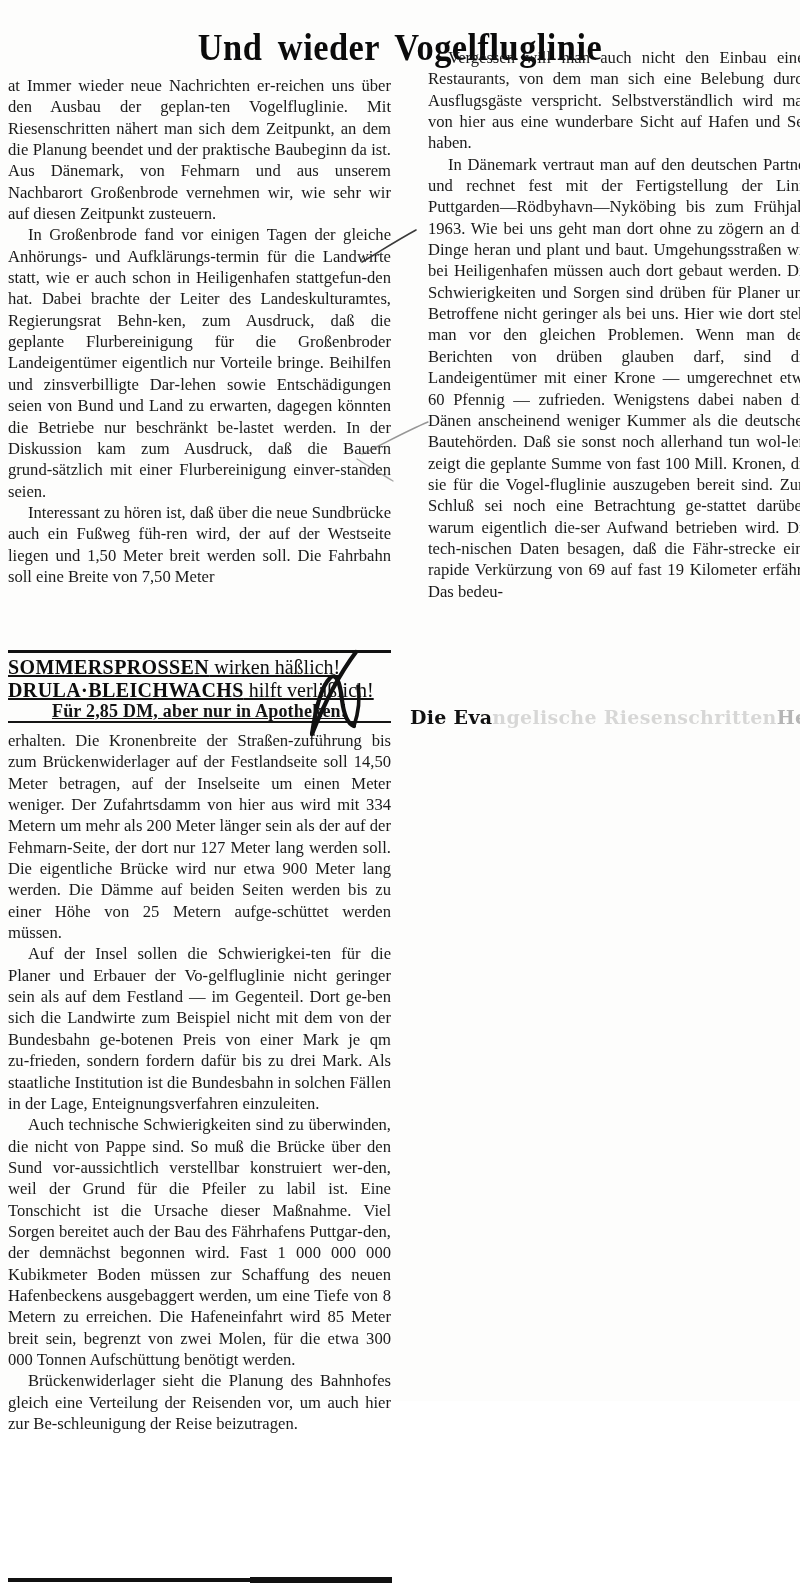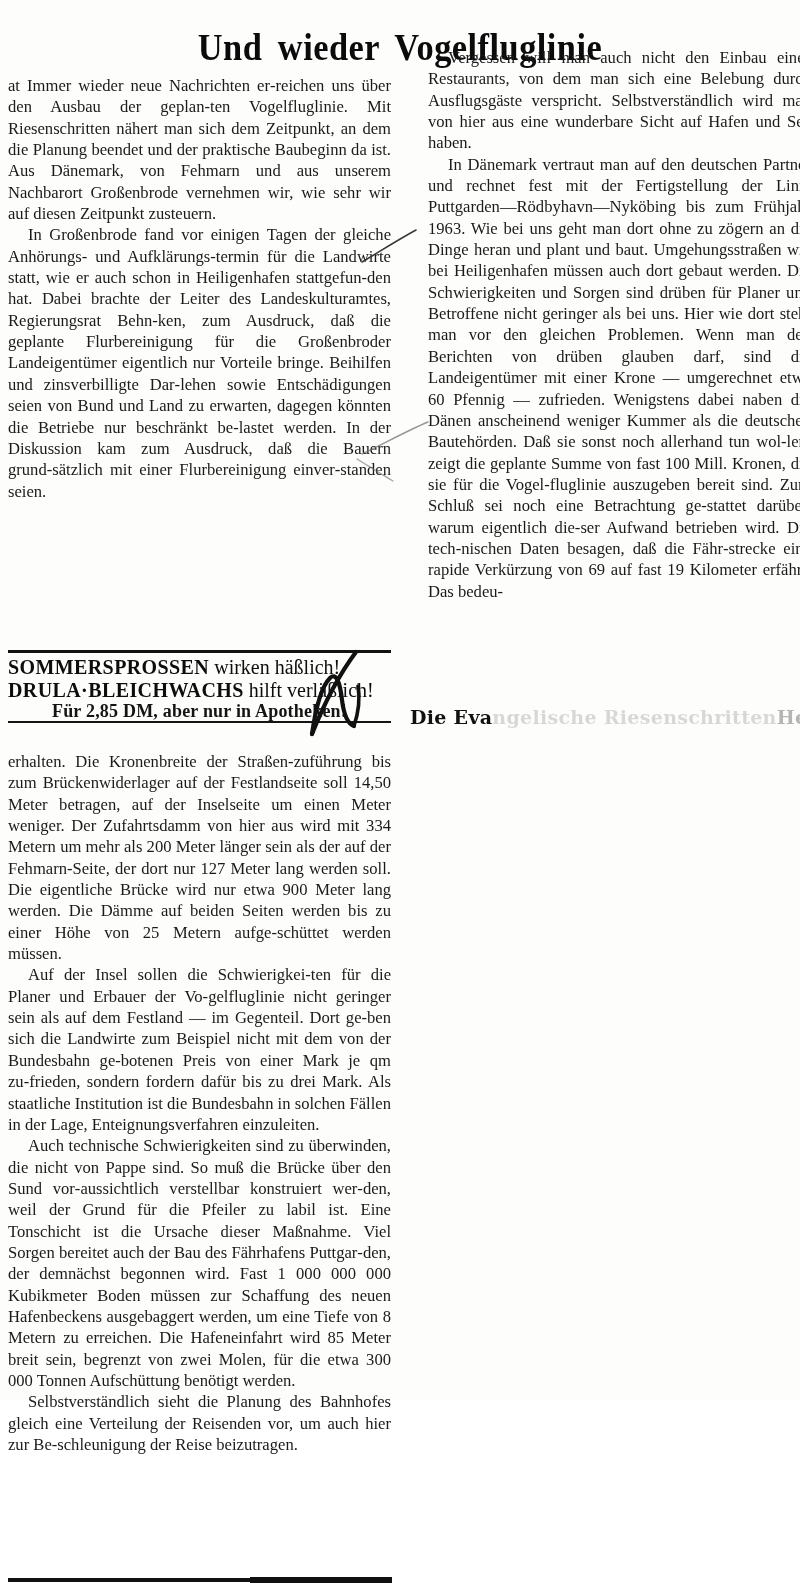--- a/index.html
+++ b/index.html
@@ -82,20 +82,21 @@
     background: #111;
     width: 100%;
   }
   .rule-thin {
     height: 2px;
     background: #141414;
     width: 100%;
   }
   #ad .ad-inner {
     padding: 3px 0 2px 0;
+    text-decoration: underline;
   }
   .ad-line {
     font-family: "Liberation Serif", "DejaVu Serif", serif;
     font-size: 20px;
     line-height: 23px;
     color: #0d0d0d;
     white-space: nowrap;
   }
   .ad-strong {
     font-weight: bold;
@@ -170,41 +171,42 @@
 </head>
 <body>
 
 <div id="page">
 
   <h1 id="headline">Und wieder Vogelfluglinie</h1>
 
   <div id="col-left" class="col">
     <p class="noindent">at    Immer wieder neue Nachrichten er‑reichen uns über den Ausbau der geplan‑ten Vogelfluglinie. Mit Riesenschritten nähert man sich dem Zeitpunkt, an dem die Planung beendet und der praktische Baubeginn da ist. Aus Dänemark, von Fehmarn und aus unserem Nachbarort Großenbrode vernehmen wir, wie sehr wir auf diesen Zeitpunkt zusteuern.</p>
     <p class="indent">In Großenbrode fand vor einigen Tagen der gleiche Anhörungs- und Aufklärungs‑termin für die Landwirte statt, wie er auch schon in Heiligenhafen stattgefun‑den hat. Dabei brachte der Leiter des Landeskulturamtes, Regierungsrat Behn‑ken, zum Ausdruck, daß die geplante Flurbereinigung für die Großenbroder Landeigentümer eigentlich nur Vorteile bringe. Beihilfen und zinsverbilligte Dar‑lehen sowie Entschädigungen seien von Bund und Land zu erwarten, dagegen könnten die Betriebe nur beschränkt be‑lastet werden. In der Diskussion kam zum Ausdruck, daß die Bauern grund‑sätzlich mit einer Flurbereinigung einver‑standen seien.</p>
+    <p class="indent">Interessant zu hören ist, daß über die neue Sundbrücke auch ein Fußweg füh‑ren wird, der auf der Westseite liegen und 1,50 Meter breit werden soll. Die Fahrbahn soll eine Breite von 7,50 Meter</p>
   </div>
 
   <div id="ad">
     <div class="rule-thick"></div>
     <div class="ad-inner">
       <div class="ad-line">
         <span class="ad-strong">SOMMERSPROSSEN</span><span class="ad-normal"> wirken häßlich!</span>
       </div>
       <div class="ad-line">
         <span class="ad-strong">DRULA·BLEICHWACHS</span><span class="ad-normal"> hilft verläßlich!</span>
       </div>
       <div class="ad-fine">Für 2,85 DM, aber nur in Apotheken!</div>
     </div>
     <div class="rule-thin"></div>
   </div>
 
-  <div id="col-left-lower" class="col" style="top:751px;left:8px;">
+  <div id="col-left-lower" class="col" style="top:730px;left:8px;">
     <p class="noindent">erhalten. Die Kronenbreite der Straßen‑zuführung bis zum Brückenwiderlager auf der Festlandseite soll 14,50 Meter betragen, auf der Inselseite um einen Meter weniger. Der Zufahrtsdamm von hier aus wird mit 334 Metern um mehr als 200 Meter länger sein als der auf der Fehmarn-Seite, der dort nur 127 Meter lang werden soll. Die eigentliche Brücke wird nur etwa 900 Meter lang werden. Die Dämme auf beiden Seiten werden bis zu einer Höhe von 25 Metern aufge‑schüttet werden müssen.</p>
     <p class="indent">Auf der Insel sollen die Schwierigkei‑ten für die Planer und Erbauer der Vo‑gelfluglinie nicht geringer sein als auf dem Festland — im Gegenteil. Dort ge‑ben sich die Landwirte zum Beispiel nicht mit dem von der Bundesbahn ge‑botenen Preis von einer Mark je qm zu‑frieden, sondern fordern dafür bis zu drei Mark. Als staatliche Institution ist die Bundesbahn in solchen Fällen in der Lage, Enteignungsverfahren einzuleiten.</p>
     <p class="indent">Auch technische Schwierigkeiten sind zu überwinden, die nicht von Pappe sind. So muß die Brücke über den Sund vor‑aussichtlich verstellbar konstruiert wer‑den, weil der Grund für die Pfeiler zu labil ist. Eine Tonschicht ist die Ursache dieser Maßnahme. Viel Sorgen bereitet auch der Bau des Fährhafens Puttgar‑den, der demnächst begonnen wird. Fast 1 000 000 000 Kubikmeter Boden müssen zur Schaffung des neuen Hafenbeckens ausgebaggert werden, um eine Tiefe von 8 Metern zu erreichen. Die Hafeneinfahrt wird 85 Meter breit sein, begrenzt von zwei Molen, für die etwa 300 000 Tonnen Aufschüttung benötigt werden.</p>
-    <p class="indent">Selbstverständlich sieht die Planung des Bahnhofes gleich eine Verteilung der Reisenden vor, um auch hier zur Be‑schleunigung der Reise beizutragen.</p>
+    <p class="indent">Brückenwiderlager sieht die Planung des Bahnhofes gleich eine Verteilung der Reisenden vor, um auch hier zur Be‑schleunigung der Reise beizutragen.</p>
   </div>
 
   <div id="col-right" class="col">
     <p class="indent">Vergessen will man auch nicht den Einbau eines Restaurants, von dem man sich eine Belebung durch Ausflugsgäste verspricht. Selbstverständlich wird man von hier aus eine wunderbare Sicht auf Hafen und See haben.</p>
     <p class="indent">In Dänemark vertraut man auf den deutschen Partner und rechnet fest mit der Fertigstellung der Linie Puttgarden—Rödbyhavn—Nyköbing bis zum Frühjahr 1963. Wie bei uns geht man dort ohne zu zögern an die Dinge heran und plant und baut. Umgehungsstraßen wie bei Heiligenhafen müssen auch dort gebaut werden. Die Schwierigkeiten und Sorgen sind drüben für Planer und Betroffene nicht geringer als bei uns. Hier wie dort steht man vor den gleichen Problemen. Wenn man den Berichten von drüben glauben darf, sind die Landeigentümer mit einer Krone — umgerechnet etwa 60 Pfennig — zufrieden. Wenigstens dabei naben die Dänen anscheinend weniger Kummer als die deutschen Bautehörden. Daß sie sonst noch allerhand tun wol‑len, zeigt die geplante Summe von fast 100 Mill. Kronen, die sie für die Vogel‑fluglinie auszugeben bereit sind. Zum Schluß sei noch eine Betrachtung ge‑stattet darüber, warum eigentlich die‑ser Aufwand betrieben wird. Die tech‑nischen Daten besagen, daß die Fähr‑strecke eine rapide Verkürzung von 69 auf fast 19 Kilometer erfährt. Das bedeu‑</p>
   </div>
 
   <div id="fraktur">
     <div class="fr-text">
       <span>Die Eva</span><span class="fade-mid">ngelische  Riesenschritten</span><span class="fade-light">Heiligenha</span>

